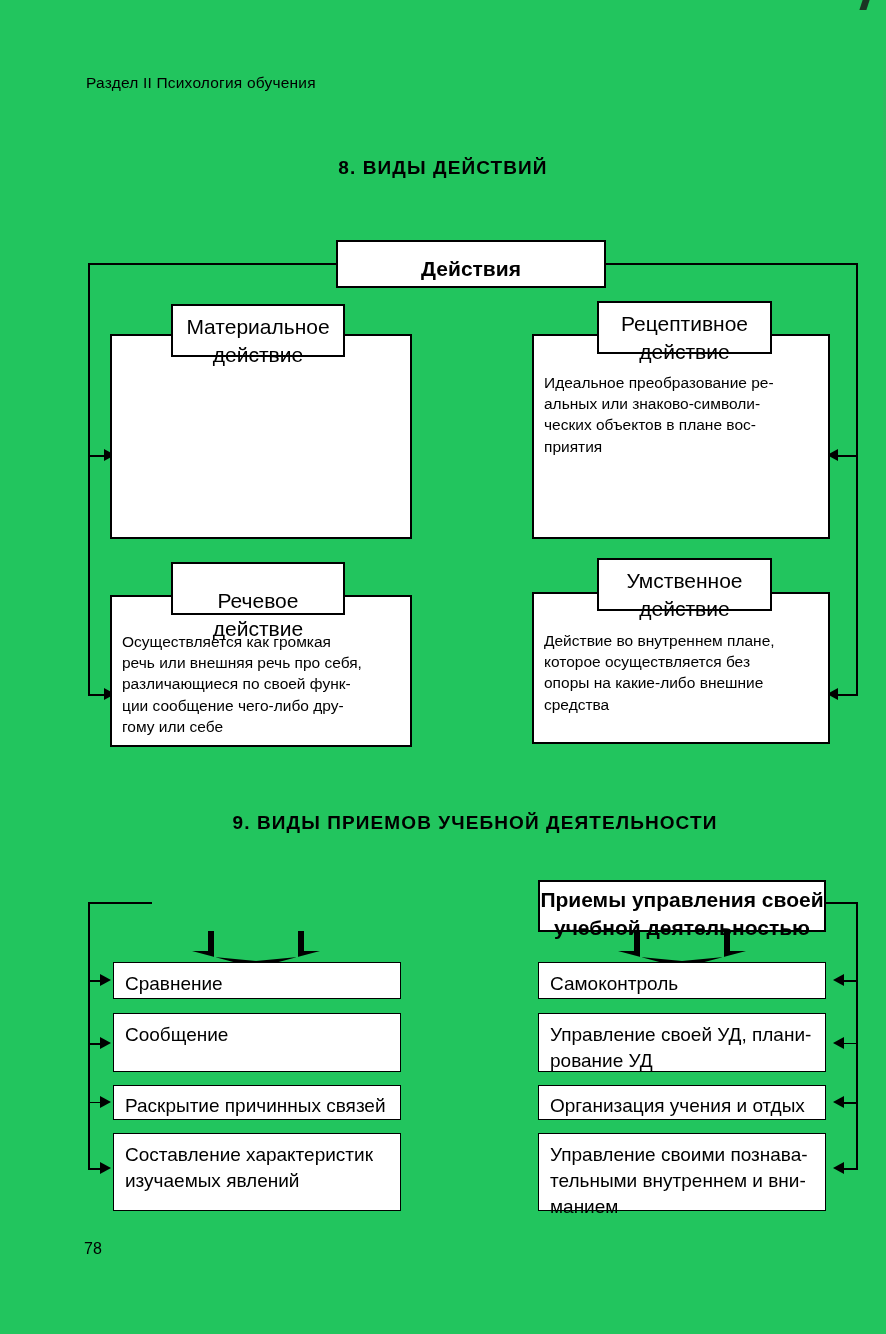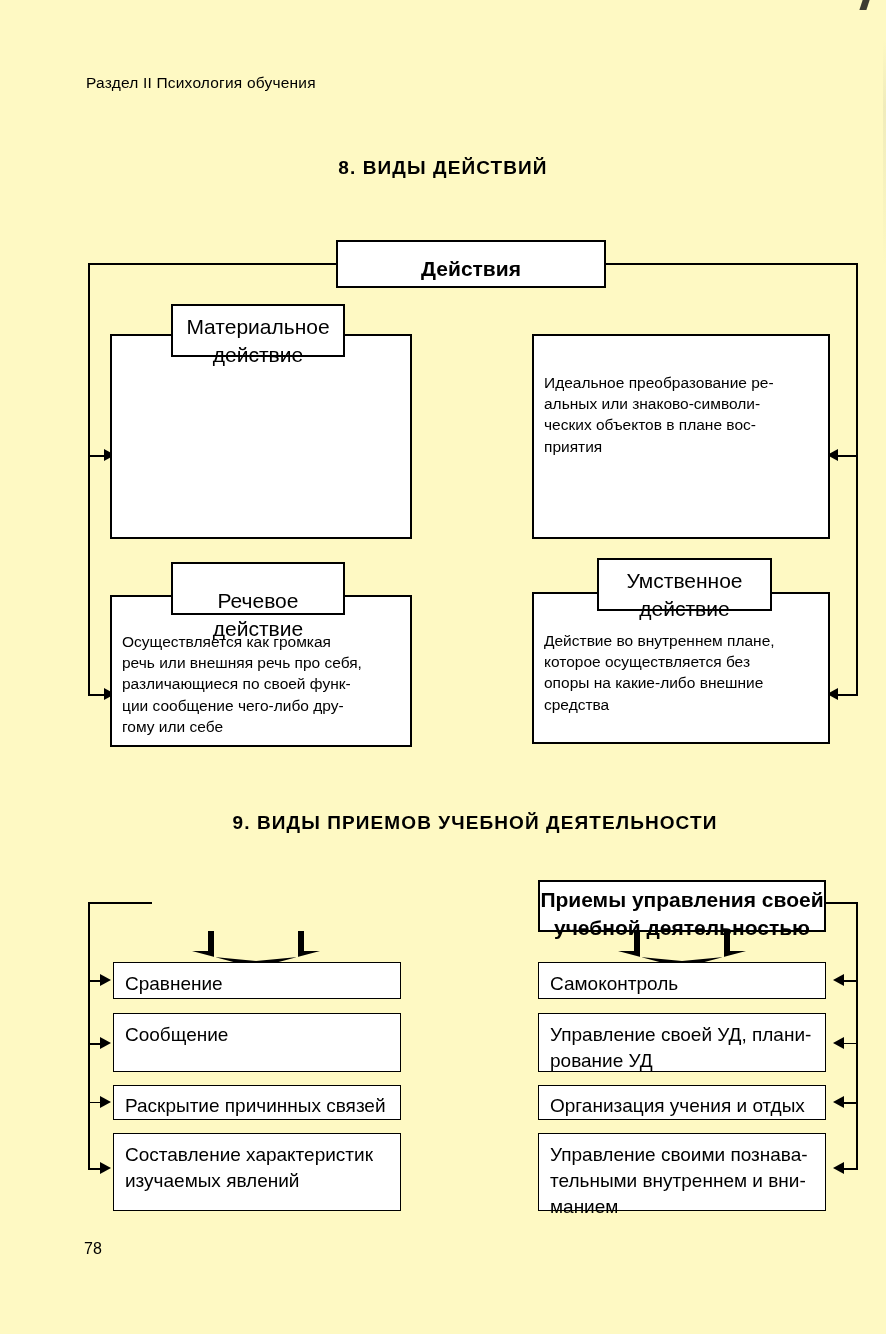--- a/index.html
+++ b/index.html
@@ -9,21 +9,21 @@
     background: #ffffff;
   }
   body {
     font-family: "Liberation Sans", sans-serif;
     color: #000000;
   }
   #page {
     position: relative;
     width: 886px;
     height: 1334px;
-    background: #fef9c3;
+    background: #22c55e;
     overflow: hidden;
     text-decoration: underline;
   }
 
   
   .scan-edge-top-right {
     position: absolute;
     top: 0px;
     left: 861px;
     width: 7px;
@@ -178,20 +178,24 @@
   <div class="hline" style="left:838px; top:694px; width:20px;"></div>
   <div class="arrow-left" style="left:827px; top:688px;"></div>
 
   <div class="box" style="left:110px; top:334px; width:302px; height:205px;"></div>
   <div class="box" style="left:171px; top:304px; width:174px; height:53px;">
     <span class="box-label" style="margin-top:7px;">Материальное
 действие</span>
   </div>
 
   <div class="box" style="left:532px; top:334px; width:298px; height:205px;"></div>
+  <div class="box" style="left:597px; top:301px; width:175px; height:53px;">
+    <span class="box-label" style="margin-top:7px;">Рецептивное
+действие</span>
+  </div>
   <div class="body-text" style="left:544px; top:372px; width:282px;">Идеальное преобразование ре-
 альных или знаково-символи-
 ческих объектов в плане вос-
 приятия</div>
 
   <div class="box" style="left:110px; top:595px; width:302px; height:152px;"></div>
   <div class="box" style="left:171px; top:562px; width:174px; height:53px;">
     <span class="box-label" style="margin-top:23px;text-align:center;">Речевое
 действие</span>
   </div>

